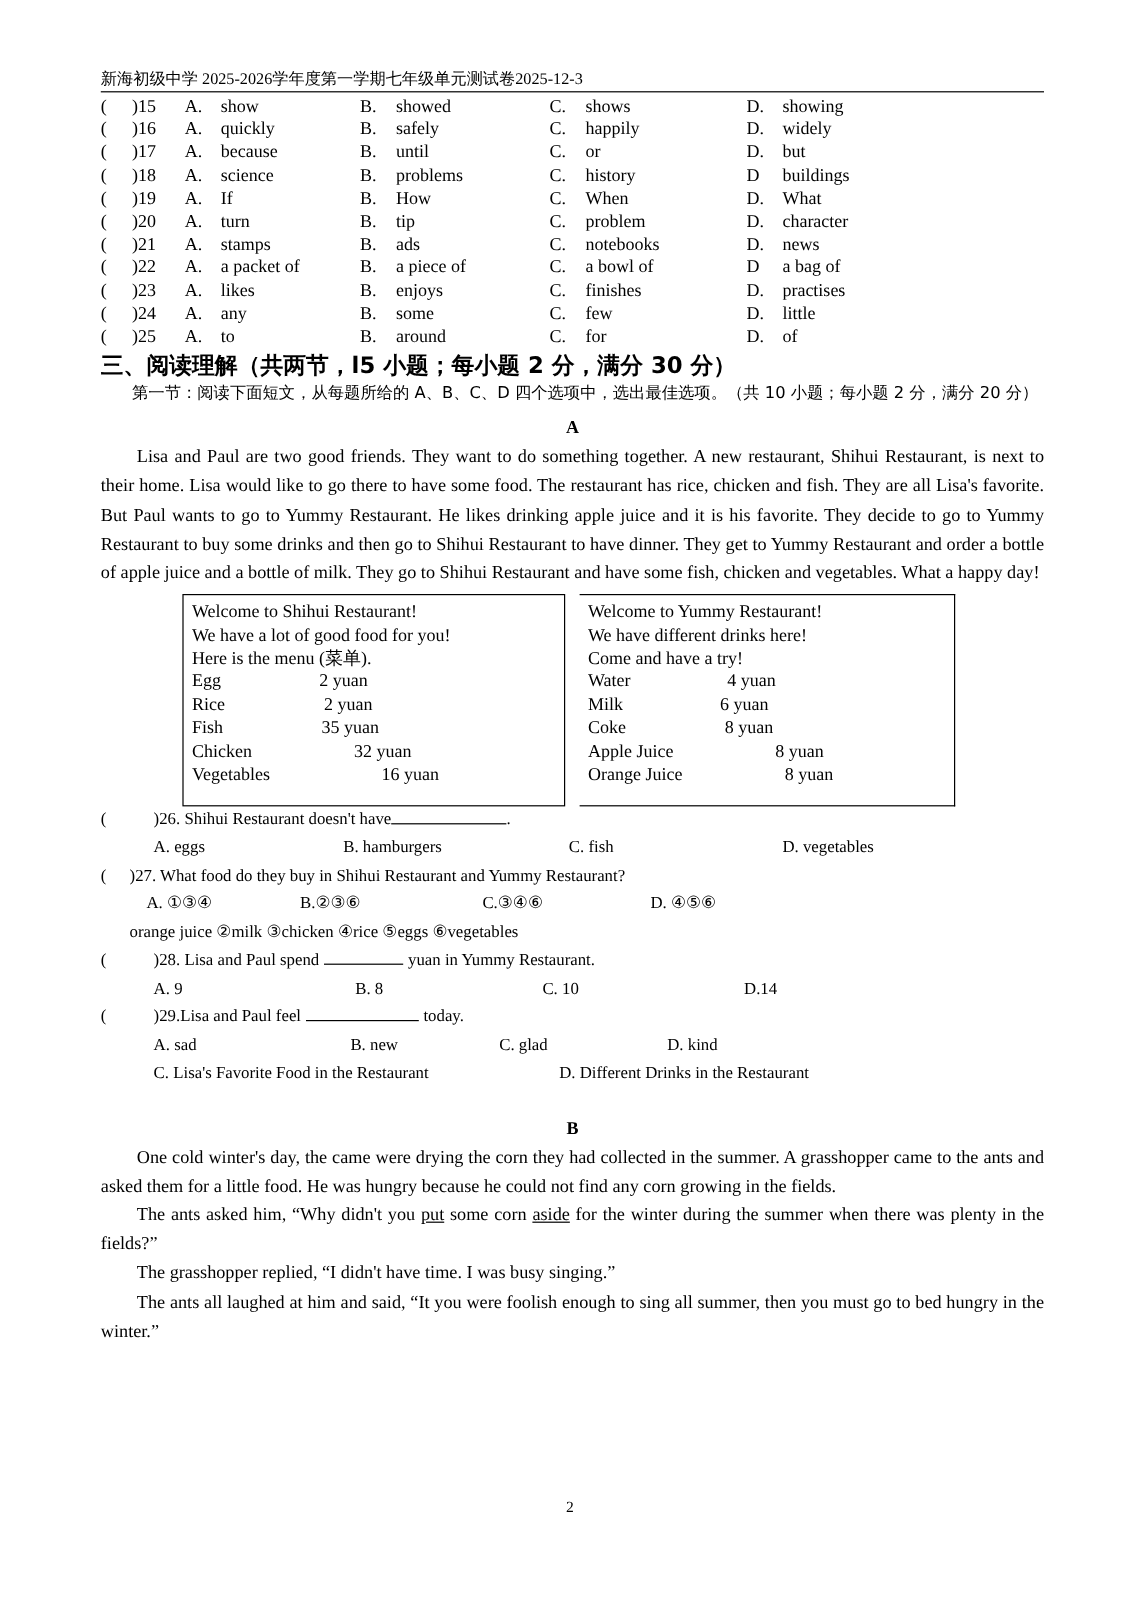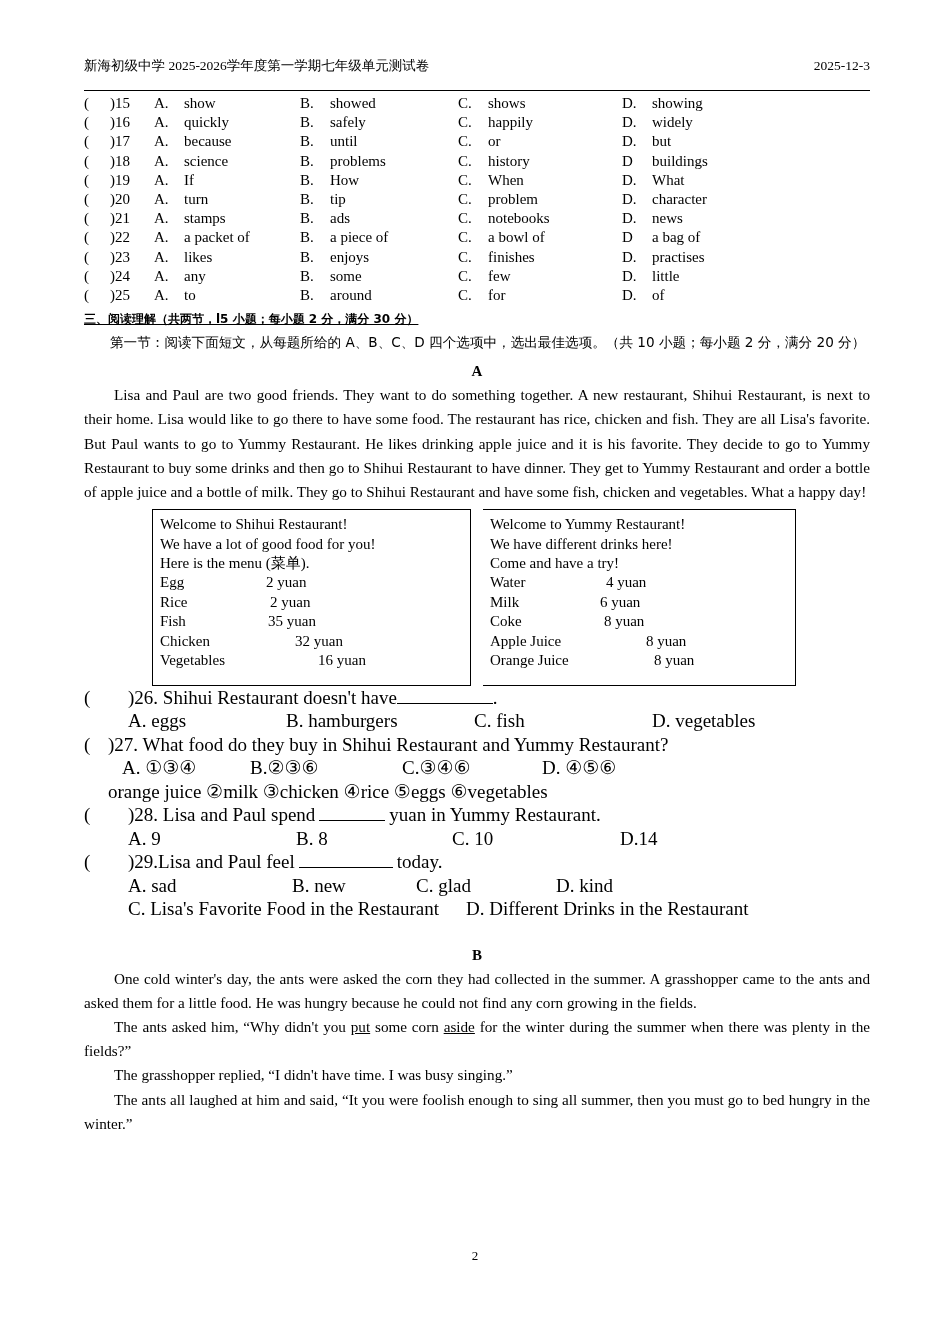--- a/index.html
+++ b/index.html
@@ -25,25 +25,25 @@
   .content {
     position: absolute;
     left: 84px;
     top: 58px;
     width: 786px;
   }
 
   
   .doc-header {
     display: flex;
-    justify-content: space-between;
+    justify-content: flex-start;
     align-items: baseline;
     font-size: 13.5px;
     line-height: 16px;
-    padding-bottom: 16px;
+    padding-bottom: 2px;
     border-bottom: 1px solid #000;
     white-space: nowrap;
   }
   .doc-header .h-left { letter-spacing: 0px; }
   .doc-header .h-right { font-size: 13.5px; }
 
   
   .mcq-list { margin-top: 3px; }
   .mcq-row {
     display: flex;
@@ -58,24 +58,23 @@
   .mcq-row .opt .ltr { display: inline-block; width: 30px; }
   .mcq-row .o1 { width: 146px; }
   .mcq-row .o2 { width: 158px; }
   .mcq-row .o3 { width: 164px; }
   .mcq-row .o4 { width: 160px; }
 
   
   .cn-head {
     font-family: "DejaVu Sans", "Liberation Sans", sans-serif;
     font-weight: bold;
-    font-size: 12px;
+    font-size: 19px;
     line-height: 21px;
     margin-top: 4px;
-    text-decoration: underline;
   }
   .cn-sub {
     font-family: "DejaVu Sans", "Liberation Sans", sans-serif;
     font-size: 13.6px;
     line-height: 22px;
     text-indent: 26px;
     margin-top: 1px;
   }
 
   
@@ -110,21 +109,21 @@
   }
   .menu-cell.left  { width: 325px; border-right: 1px solid #000; }
   .menu-cell.right { width: 319px; border-left: none; }
   .menu-line { white-space: pre; }
   .menu-item { display: flex; }
   .menu-item .nm { display: inline-block; }
   .menu-item .pr { display: inline-block; margin-left: 48px; }
 
   
   .rq {
-    font-size: 19px;
+    font-size: 14px;
     line-height: 23.5px;
   }
   .rq-stem { white-space: nowrap; }
   .rq .pn { display: inline-block; width: 44px; }
   .rq .pn.tight { width: 24px; }
   .blank-u {
     display: inline-block;
     border-bottom: 1px solid #000;
     height: 14px;
     vertical-align: baseline;
@@ -347,21 +346,21 @@
       </div>
 
       <div>
         <div class="rq-opts" style="padding-left:44px">
           <span class="c" style="width:338px">C. Lisa's Favorite Food in the Restaurant</span><span class="c">D. Different Drinks in the Restaurant</span>
         </div>
       </div>
     </div>
 
     <div class="sec-letter" style="margin-top:22px">B</div>
-    <p class="para">One cold winter's day, the ants were asked the corn they had collected in the summer.  A grasshopper came to the ants and  asked them for a little food. He was hungry because he could not find any corn growing in the fields.</p>
+    <p class="para">One cold winter's day, the came were drying the corn they had collected in the summer.  A grasshopper came to the ants and  asked them for a little food. He was hungry because he could not find any corn growing in the fields.</p>
     <p class="para"><span>The ants asked him, “Why didn't you </span><span class="ul">put</span><span> some corn </span><span class="ul">aside</span><span> for the winter during the summer when there was plenty in the fields?”</span></p>
     <p class="para">The grasshopper replied, “I didn't have time. I was busy singing.”</p>
     <p class="para">The ants all laughed at him and said, “It you were foolish enough to sing all summer, then you must go to bed hungry in the winter.”</p>
 
   </div>
 
   <div class="page-num">2</div>
 </div>
 
 </body></html>

